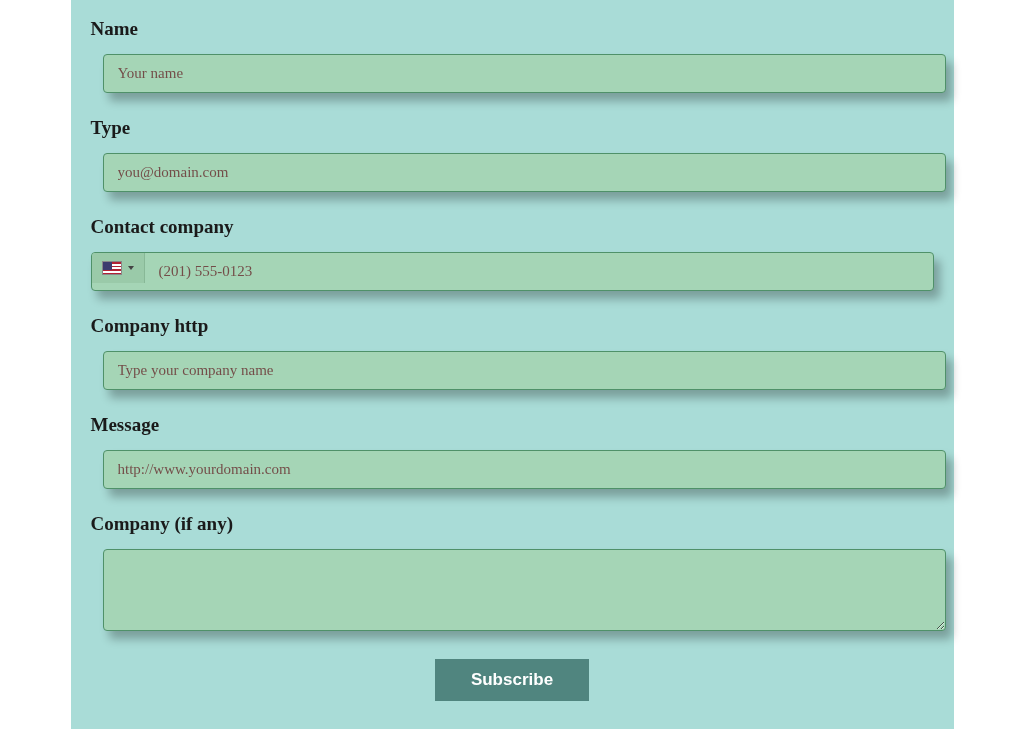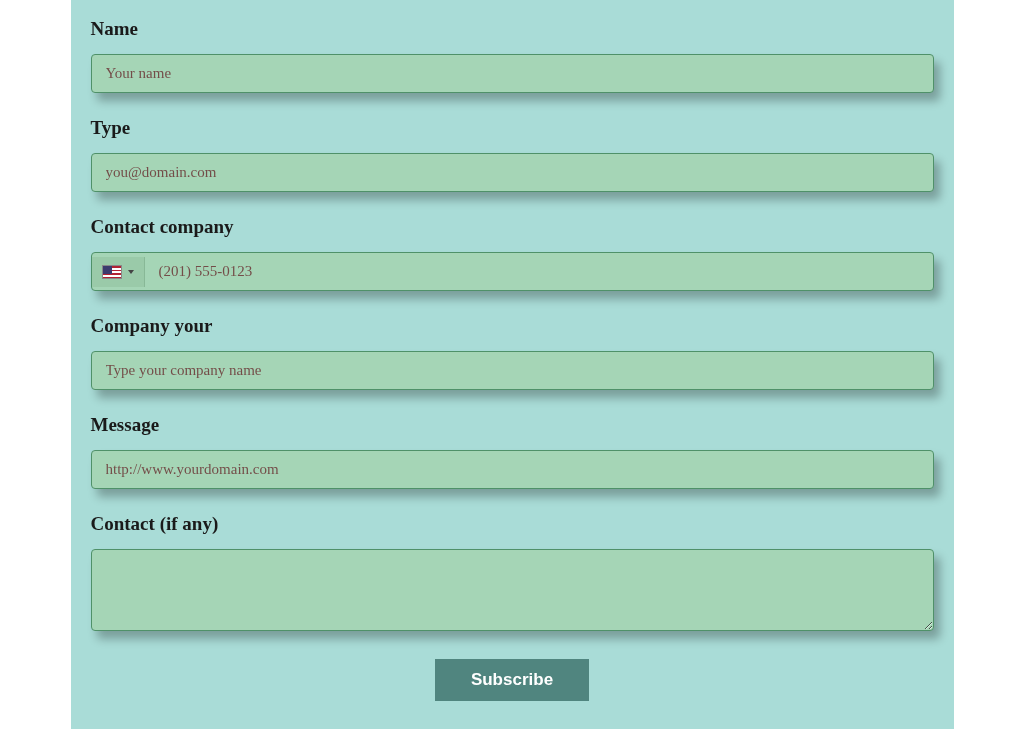--- a/index.html
+++ b/index.html
@@ -32,38 +32,39 @@
       width: 100%;
       background: #a5d5b6;
       border: 1px solid #4f9169;
       border-radius: 4px;
       padding: 10px 14px;
       font-size: 15px;
       font-family: Georgia, 'Times New Roman', serif;
       color: #3b2a2a;
       box-shadow: 6px 8px 10px rgba(0,0,0,0.28);
       outline: none;
+      margin-left: 12px;
     }
     .form-input::placeholder {
       color: #6b3636;
       opacity: 0.85;
     }
     .form-textarea {
       height: 82px;
       resize: both;
     }
     .phone-wrapper {
       display: flex;
       width: 100%;
       background: #a5d5b6;
       border: 1px solid #4f9169;
       border-radius: 4px;
       box-shadow: 6px 8px 10px rgba(0,0,0,0.28);
       overflow: hidden;
-      align-items: center;
+      align-items: flex-start;
     }
     .country-selector {
       display: flex;
       align-items: center;
       gap: 6px;
       padding: 8px 10px;
       background: #9acaa9;
       border-right: 1px solid #88b897;
       cursor: pointer;
     }
@@ -149,31 +150,31 @@
     <div class="phone-wrapper">
       <div class="country-selector">
         <span class="flag-usa"></span>
         <span class="chevron"></span>
       </div>
       <input type="text" class="phone-input" placeholder="(201) 555-0123" style="">
     </div>
   </div>
 
   <div class="form-group">
-    <label class="form-label">Company your</label>
+    <label class="form-label">Company http</label>
     <input type="text" class="form-input" placeholder="Type your company name" style="">
   </div>
 
   <div class="form-group">
     <label class="form-label">Message</label>
     <input type="text" class="form-input" placeholder="http://www.yourdomain.com" style="">
   </div>
 
   <div class="form-group">
-    <label class="form-label">Contact (if any)</label>
+    <label class="form-label">Company (if any)</label>
     <textarea class="form-textarea" placeholder="" style=""></textarea>
   </div>
 
   <div class="submit-row">
     <button class="submit-btn">Subscribe</button>
   </div>
 
 </div>
 
 </body></html>

